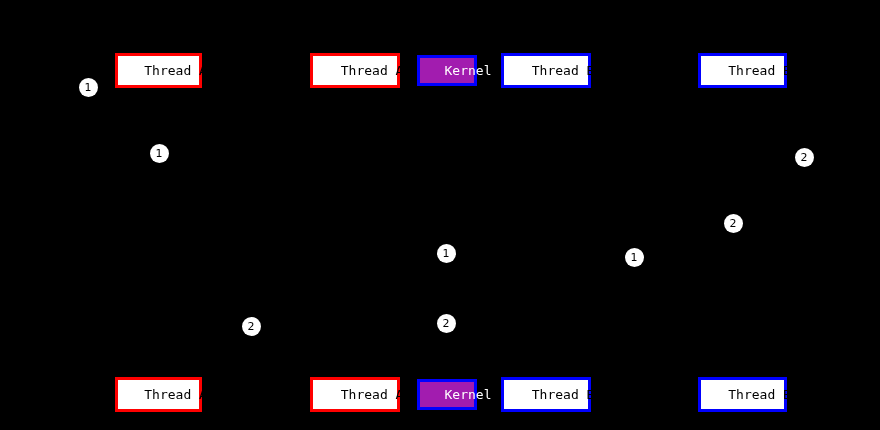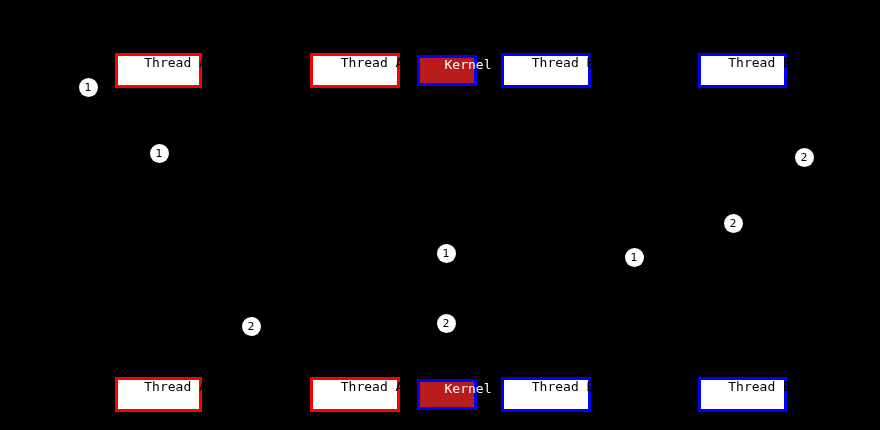--- a/index.html
+++ b/index.html
@@ -14,37 +14,37 @@
     height: 430px;
     background: #000000;
     overflow: hidden;
     font-family: "DejaVu Sans Mono", "Liberation Mono", monospace;
   }
   
   .participant {
     position: absolute;
     box-sizing: border-box;
     display: flex;
-    align-items: flex-start;
+    align-items: center;
     justify-content: center;
     font-family: "DejaVu Sans Mono", "Liberation Mono", monospace;
     font-size: 13px;
     line-height: 1;
     letter-spacing: 0px;
     white-space: nowrap;
     border-style: solid;
     border-width: 3px;
     padding-left: 42px;
   }
   .participant.white-fill {
     background: #FFFFFF;
     color: #000000;
   }
   .participant.blue-fill {
-    background: #b91c1c;
+    background: #a21caf;
     color: #FFFFFF;
     border-color: #0000FF;
   }
   .participant.red-border { border-color: #FF0000; }
   .participant.blue-border { border-color: #0000FF; margin-left: 8px; }
 
   
   .lifeline {
     position: absolute;
     width: 1px;

